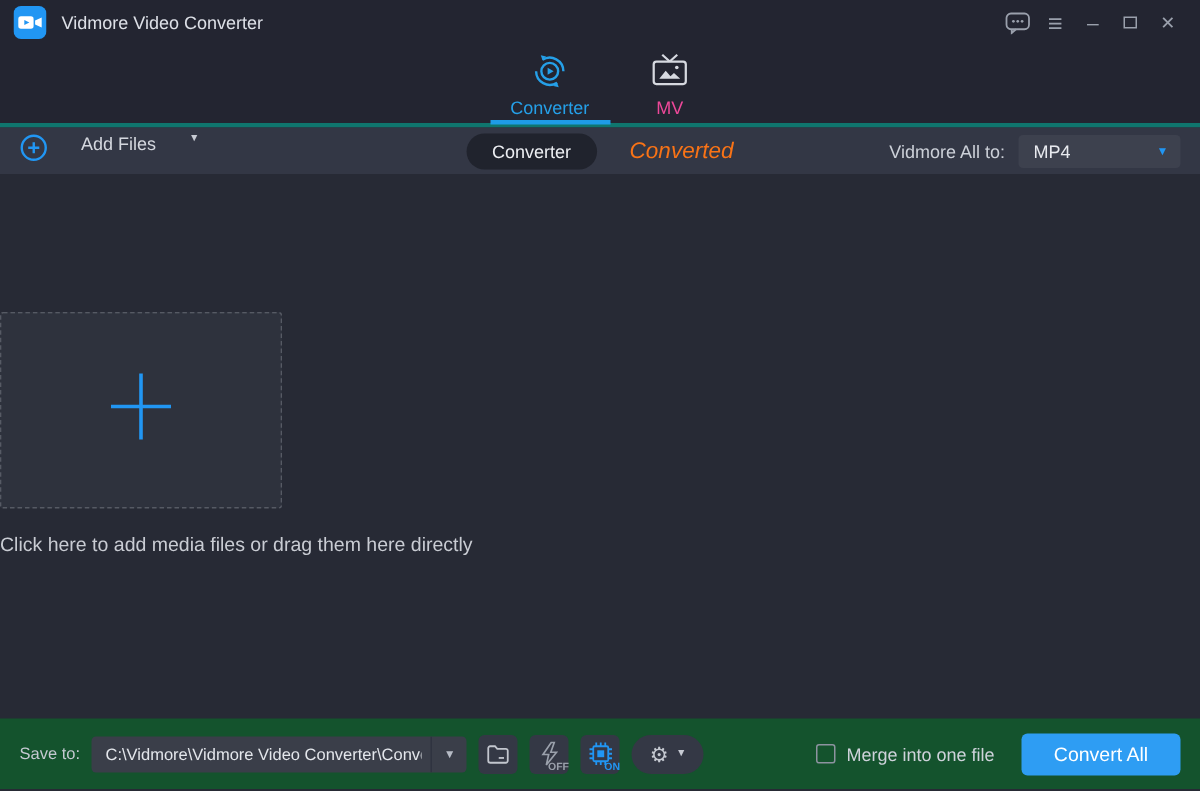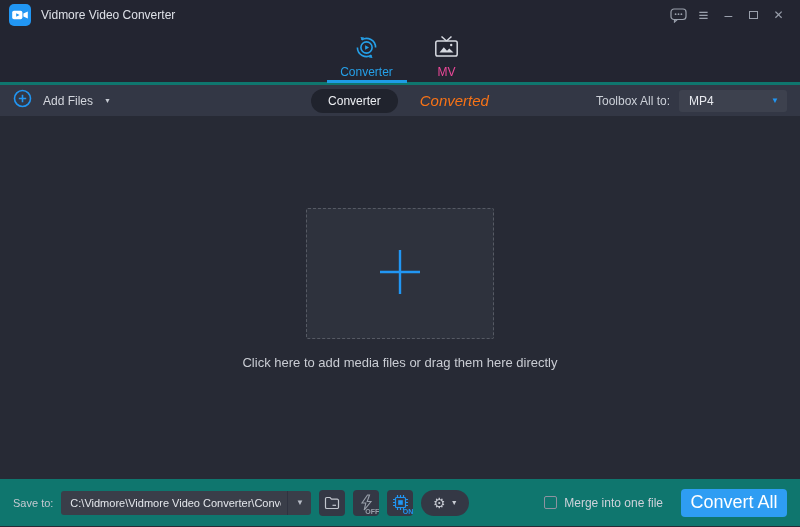--- a/index.html
+++ b/index.html
@@ -20,52 +20,52 @@
   
   .navbar { height: 55px; background: #232531; border-bottom: 3px solid #0f766e; display: flex; justify-content: center; padding-left: 13px; }
   .nav-tab { width: 80px; display: flex; flex-direction: column; align-items: center; justify-content: center; gap: 4px; position: relative; cursor: default; }
   .nav-tab .tab-icon { height: 27px; display: flex; align-items: flex-end; }
   .tab-label { font-size: 12px; color: #ec4899; }
   .nav-tab.active .tab-label { color: #25a0e8; }
   .tab-underline { position: absolute; bottom: -1px; left: 0; width: 100%; height: 3px; background: #1e9ce6; }
 
   
   .toolbar { height: 31px; background: #333745; display: flex; align-items: center; padding: 0 13px; position: relative; }
-  .addfiles { display: flex; align-items: center; gap: 11px; }
+  .addfiles { display: flex; gap: 22px; }
   .addfiles-label { font-size: 12px; color: #d4d7de; }
   .caret { color: #c7cbd3; font-size: 7px; line-height: 1; }
   .convert-tabs { position: absolute; left: 50%; transform: translateX(-50%); display: flex; align-items: center; gap: 22px; }
   .pill { background: #20232d; color: #edeff3; font-size: 12px; padding: 5px 17px; border-radius: 13px; }
   .converted-label { font-size: 15px; color: #f97316; font-style: italic; }
   .convert-to { margin-left: auto; display: flex; align-items: center; gap: 9px; }
   .convert-to-label { font-size: 12px; color: #ccd0d8; }
   .format-select { width: 108px; height: 22px; background: #3d414e; border-radius: 3px; display: flex; align-items: center; padding: 0 8px 0 10px; }
   .format-value { font-size: 12px; color: #e8eaef; flex: 1; }
   .format-caret { color: #2196f3; font-size: 8px; line-height: 1; }
 
   
-  .main { height: 363px; background: #272a35; display: flex; flex-direction: column; align-items: center; }
+  .main { height: 363px; background: #272a35; display: flex; flex-direction: column; align-items: flex-start; }
   .dropzone { margin-top: 92px; width: 188px; height: 131px; background: #2e323d; border: 1px dashed #565a64; border-radius: 2px; display: flex; align-items: center; justify-content: center; cursor: pointer; }
   .drop-hint { margin-top: 16px; font-size: 13px; color: #c9ccd3; }
 
   
-  .footer { height: 47px; background: #0f766e; display: flex; align-items: center; padding: 10px 13px; }
+  .footer { height: 47px; background: #14532d; display: flex; align-items: center; padding: 10px 13px; }
   .saveto-label { font-size: 11px; color: #c5c9d1; }
   .path-box { margin-left: 8px; width: 250px; height: 24px; background: #3a3e49; border-radius: 3px; display: flex; align-items: center; overflow: hidden; }
   .path-input { flex: 1; min-width: 0; background: transparent; border: none; outline: none; color: #e4e7ec; font-size: 11px; padding: 0 6px 0 9px; font-family: "Liberation Sans", sans-serif; }
   .path-caret-btn { width: 24px; height: 100%; border-left: 1px solid #2f3340; display: flex; align-items: center; justify-content: center; color: #b6bbc5; font-size: 8px; flex: none; }
   .icon-btn { width: 26px; height: 26px; background: #343845; border-radius: 4px; display: flex; align-items: center; justify-content: center; margin-left: 8px; position: relative; }
   .state-tag { position: absolute; bottom: 1px; right: 0; font-size: 7px; font-weight: bold; color: #9aa0ab; line-height: 1; }
   .state-tag.on { color: #2196f3; }
   .gear-pill { width: 48px; height: 26px; background: #343845; border-radius: 13px; display: flex; align-items: center; justify-content: center; gap: 5px; margin-left: 8px; }
   .gear-glyph { font-size: 14px; color: #c5c9d1; line-height: 1; }
   .footer-right { margin-left: auto; display: flex; align-items: center; }
   .checkbox { width: 13px; height: 13px; border: 1px solid #8d93a0; border-radius: 2px; background: transparent; flex: none; }
   .merge-label { font-size: 12px; color: #ced2da; margin-left: 7px; }
-  .convert-all-btn { margin-left: 18px; width: 106px; height: 28px; background: #2e9df3; border: none; border-radius: 4px; color: #ffffff; font-size: 18px; font-family: "Liberation Sans", sans-serif; display: flex; align-items: center; justify-content: center; cursor: pointer; }
+  .convert-all-btn { margin-left: 18px; width: 106px; height: 28px; background: #2e9df3; border: none; border-radius: 4px; color: #ffffff; font-size: 13px; font-family: "Liberation Sans", sans-serif; display: flex; align-items: center; justify-content: center; cursor: pointer; }
 </style>
 </head>
 <body>
 
 <div class="titlebar">
   <span class="app-logo">
     <svg width="22" height="22" viewBox="0 0 22 22">
       <rect width="22" height="22" rx="5" fill="#2196f3"></rect>
       <rect x="3.2" y="6.8" width="10.2" height="8.4" rx="1.8" fill="#ffffff"></rect>
       <path d="M7.2 9.3 L10.6 11 L7.2 12.7 Z" fill="#2196f3"></path>
@@ -135,21 +135,21 @@
       </svg>
     </span>
     <span class="addfiles-label">Add Files</span>
     <span class="caret">▼</span>
   </div>
   <div class="convert-tabs">
     <span class="pill">Converter</span>
     <span class="converted-label">Converted</span>
   </div>
   <div class="convert-to">
-    <span class="convert-to-label">Toolbox All to:</span>
+    <span class="convert-to-label">Vidmore All to:</span>
     <div class="format-select">
       <span class="format-value">MP4</span>
       <span class="format-caret">▼</span>
     </div>
   </div>
 </div>
 
 <div class="main">
   <div class="dropzone">
     <span>

